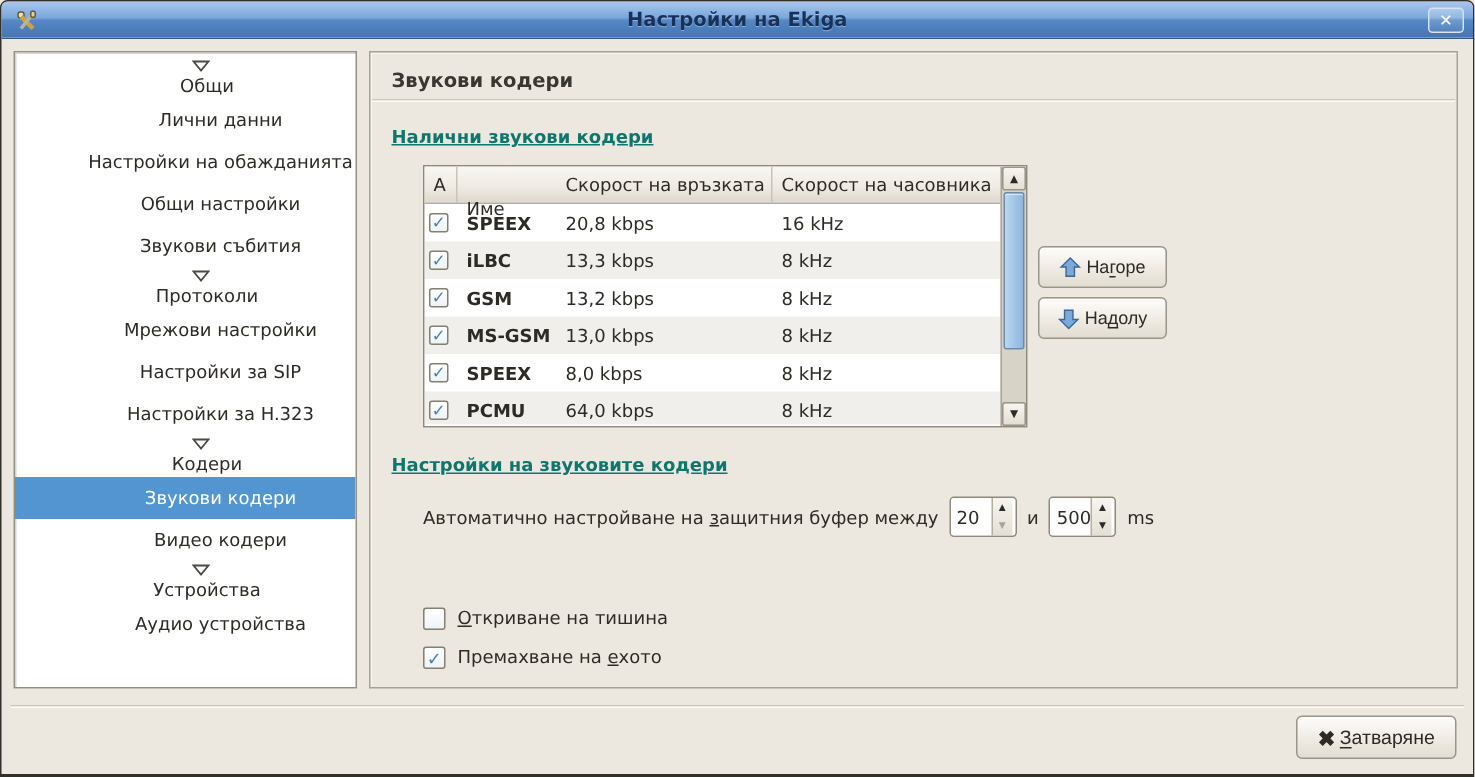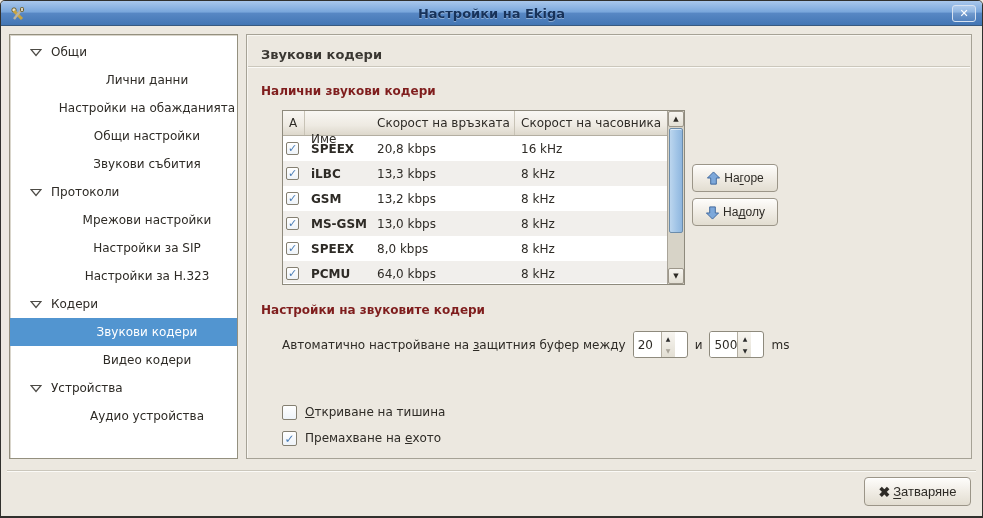--- a/index.html
+++ b/index.html
@@ -33,35 +33,35 @@
     color: #fff; font-weight: bold; font-size: 11px; line-height: 15px;
     text-align: center; cursor: default;
   }
   
   .sidebar {
     position: absolute; left: 8px; top: 33px; width: 229px; height: 425px;
     background: #fff; border: 1px solid #94907f;
     box-shadow: inset 1px 1px 0 #d9d5cb; padding-top: 3px; overflow: hidden;
   }
   .tree-item { height: 28px; display: flex; align-items: center; }
-  .tree-item.parent { padding-left: 20px; }
+  .tree-item.parent { padding-left: 20px; flex-direction: column; }
   .tree-item.parent .tlabel { margin-left: 9px; }
   .tree-item.child { padding-left: 47px; justify-content: center; }
   .tree-item.selected { background: #5295d0; color: #fff; }
   .expander { width: 12px; height: 9px; flex: 0 0 12px; }
   
   .mainpanel {
     position: absolute; left: 245px; top: 33px; width: 726px; height: 425px;
     border: 1px solid #a6a296; background: #ece8e0;
     box-shadow: inset 1px 1px 0 #f8f6f1;
   }
   .page-title { position: absolute; left: 14px; top: 12px; font-weight: bold; font-size: 13px; color: #3a3732; }
   .page-sep { position: absolute; left: 1px; right: 1px; top: 31px; height: 2px;
     border-top: 1px solid #cbc7bc; border-bottom: 1px solid #fbfaf7; }
-  .sec-title { position: absolute; font-weight: bold; color: #7f1d1d; }
+  .sec-title { position: absolute; font-weight: bold; color: #0f766e; text-decoration: underline; }
   .sec-title.codecs { left: 14px; top: 49px; }
   .sec-title.settings { left: 14px; top: 268px; }
   
   .ctable {
     position: absolute; left: 35px; top: 75px; width: 403px; height: 175px;
     border: 1px solid #8e8a7d; background: #fff; overflow: hidden;
   }
   .thead { display: flex; height: 25px; width: 384px;
     background: linear-gradient(#f9f7f3, #eeeae2 60%, #ddd8cc);
     border-bottom: 1px solid #b3aea1; }
@@ -102,21 +102,21 @@
   }
   .btn u { text-underline-offset: 2px; }
   .mvbtn { position: absolute; left: 445px; width: 86px; height: 28px; }
   .mvbtn.up { top: 129px; }
   .mvbtn.down { top: 163px; }
   .closebtn { position: absolute; left: 863px; top: 476px; width: 107px; height: 29px; font-size: 13px; }
   .closebtn .x { font-size: 14px; font-weight: bold; }
   
   .jitter-row { position: absolute; left: 35px; top: 296px; height: 27px;
     display: flex; align-items: center; gap: 7px; }
-  .spin { display: inline-flex; width: 55px; height: 27px; border: 1px solid #8e8a7d;
+  .spin { display: inline-flex; width: 45px; height: 27px; border: 1px solid #8e8a7d;
     border-radius: 3px; background: #fff; overflow: hidden; }
   .spin input { border: none; outline: none; width: 27px; height: 100%;
     font-family: inherit; font-size: 12px; padding-left: 4px; color: #2e2b26; background: #fff; }
   .spin .arrows { width: 14px; border-left: 1px solid #b3aea1;
     background: linear-gradient(#f7f5f0, #e3dfd4); display: flex; flex-direction: column; }
   .spin .arrows span { flex: 1; display: flex; align-items: center; justify-content: center;
     font-size: 6px; color: #2a2a2a; }
   .spin .arrows span.dim { color: #a9a499; }
   .check-row { position: absolute; left: 35px; display: flex; gap: 8px; height: 18px; margin-top: 41px; }
   .check-row.silence { top: 329px; }

